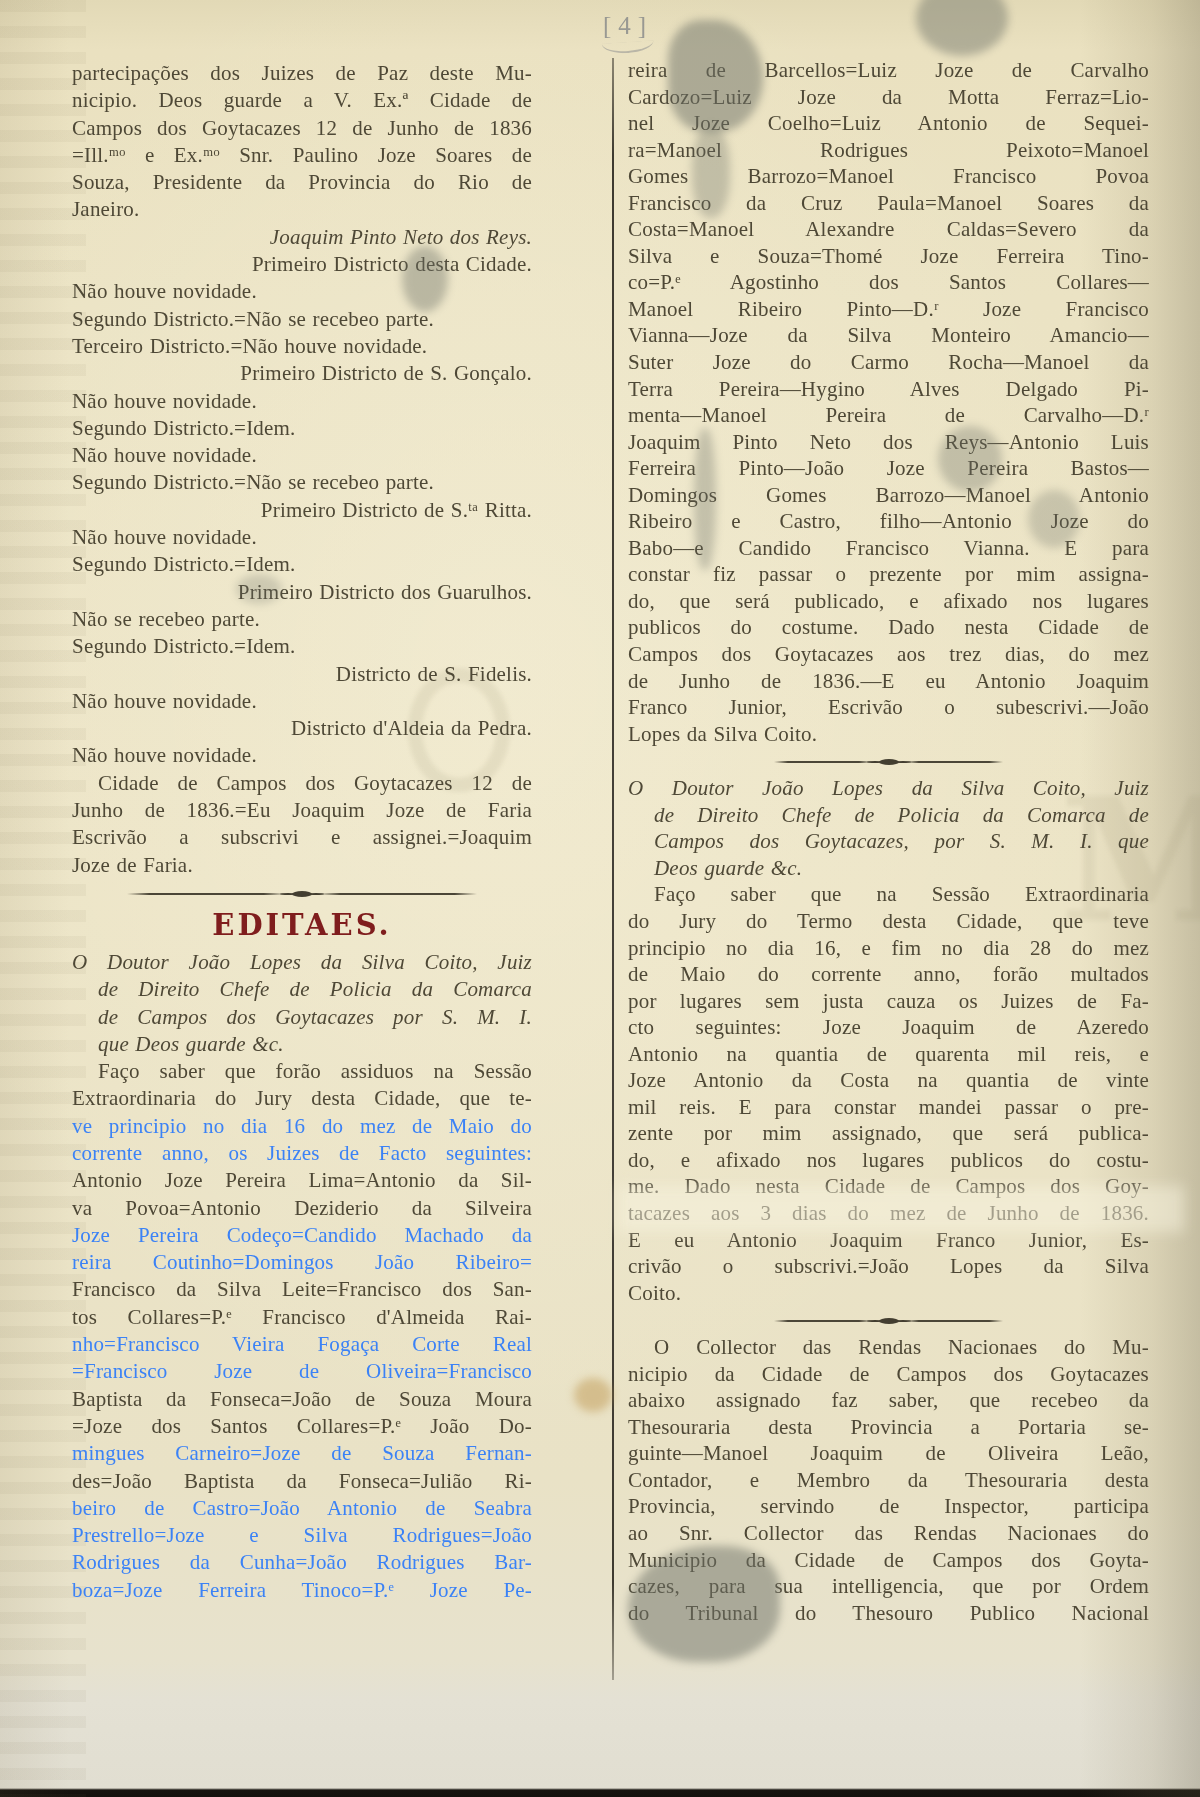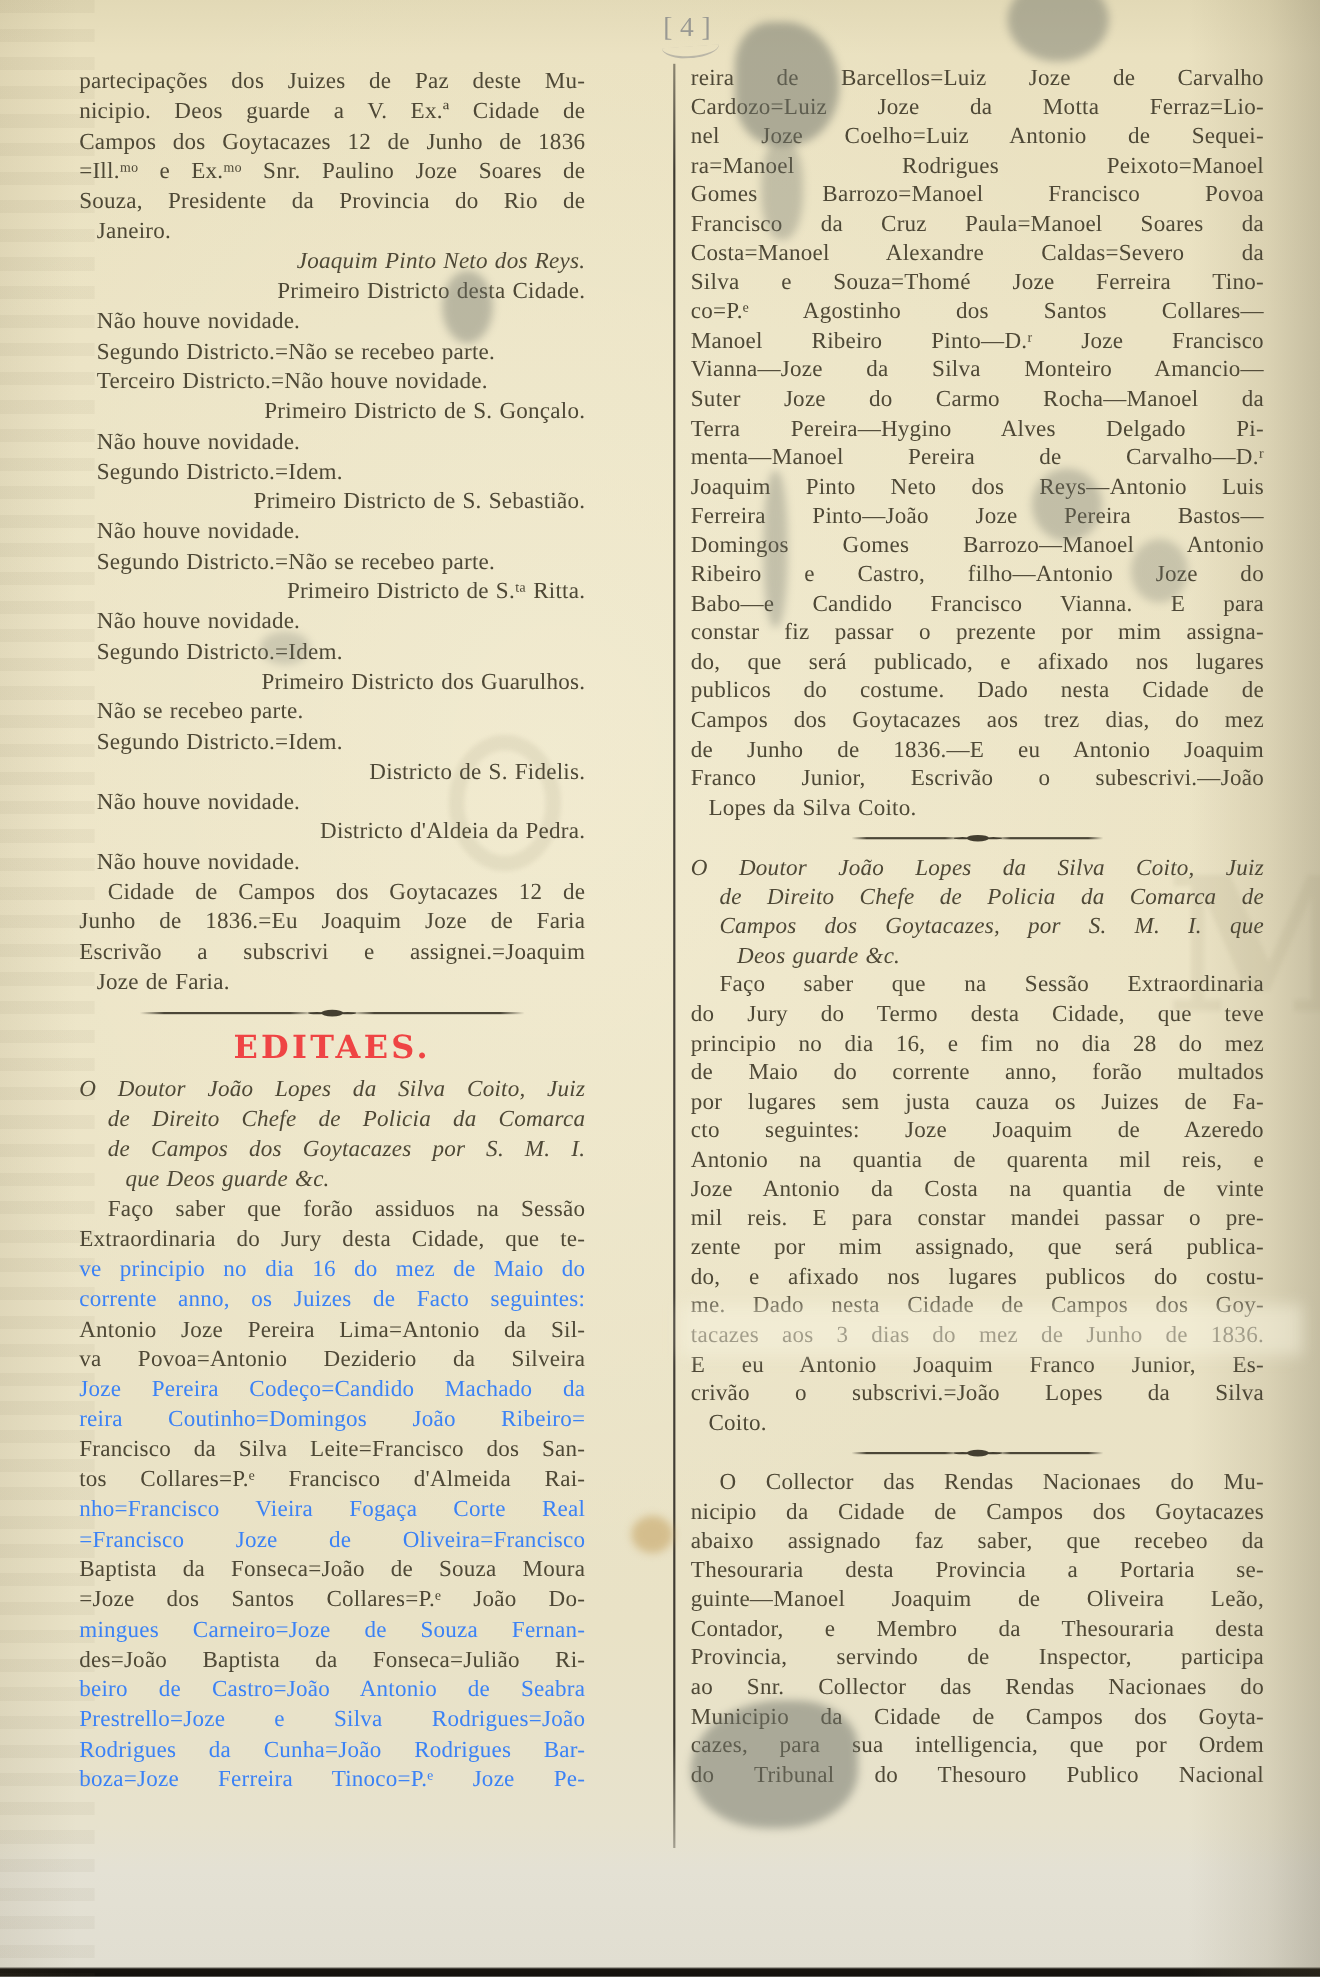--- a/index.html
+++ b/index.html
@@ -35,30 +35,30 @@
   .col-left{left:72px;top:60px;width:460px;}
   .col-right{left:628px;top:57px;width:521px;}
 
   .line{
     font-size:21px;color:#4e4836;letter-spacing:.2px;word-spacing:1px;
     text-rendering:optimizeLegibility;
   }
   .col-left .line{line-height:27.3px;}
   .col-right .line{line-height:26.55px;}
   .s-j{text-align:justify;text-align-last:justify;}
-  .s-l{text-align:left;margin-left:16px;}
+  .s-l{text-align:left;}
   .s-c{text-align:right;}
   .ind{text-indent:26px;}
   .it{font-style:italic;}
   .fade{color:#3b82f6;}
 
   .heading{
     text-align:center;font-family:"DejaVu Serif","Liberation Serif",serif;
     font-weight:700;font-size:29px;line-height:36px;letter-spacing:3px;
-    color:#ef4444;margin:6px 0 6px;
+    color:#7f1d1d;margin:6px 0 6px;
   }
 
   .divider{display:flex;align-items:center;margin:12px auto 10px;}
   .divider.wide{width:76%;}
   .divider.narrow{width:44%;}
   .divider .rule{flex:1;height:2px;background:linear-gradient(90deg,transparent,#4b4637 14%,#4b4637 86%,transparent);}
   .divider .bead{
     width:20px;height:6px;border-radius:50%;background:#433e30;margin:0 6px;
     box-shadow:-14px 0 0 -2px #433e30, 14px 0 0 -2px #433e30;
   }
@@ -115,21 +115,20 @@
       <div class="line s-j">Souza, Presidente da Provincia do Rio de</div>
       <div class="line s-l">Janeiro.</div>
       <div class="line s-c it">Joaquim Pinto Neto dos Reys.</div>
       <div class="line s-c">Primeiro Districto desta Cidade.</div>
       <div class="line s-l">Não houve novidade.</div>
       <div class="line s-l">Segundo Districto.=Não se recebeo parte.</div>
       <div class="line s-l">Terceiro Districto.=Não houve novidade.</div>
       <div class="line s-c">Primeiro Districto de S. Gonçalo.</div>
       <div class="line s-l">Não houve novidade.</div>
       <div class="line s-l">Segundo Districto.=Idem.</div>
-      <div class="line s-c">Primeiro Districto de S. Sebastião.</div>
       <div class="line s-l">Não houve novidade.</div>
       <div class="line s-l">Segundo Districto.=Não se recebeo parte.</div>
       <div class="line s-c">Primeiro Districto de S.ᵗᵃ Ritta.</div>
       <div class="line s-l">Não houve novidade.</div>
       <div class="line s-l">Segundo Districto.=Idem.</div>
       <div class="line s-c">Primeiro Districto dos Guarulhos.</div>
       <div class="line s-l">Não se recebeo parte.</div>
       <div class="line s-l">Segundo Districto.=Idem.</div>
       <div class="line s-c">Districto de S. Fidelis.</div>
       <div class="line s-l">Não houve novidade.</div>

